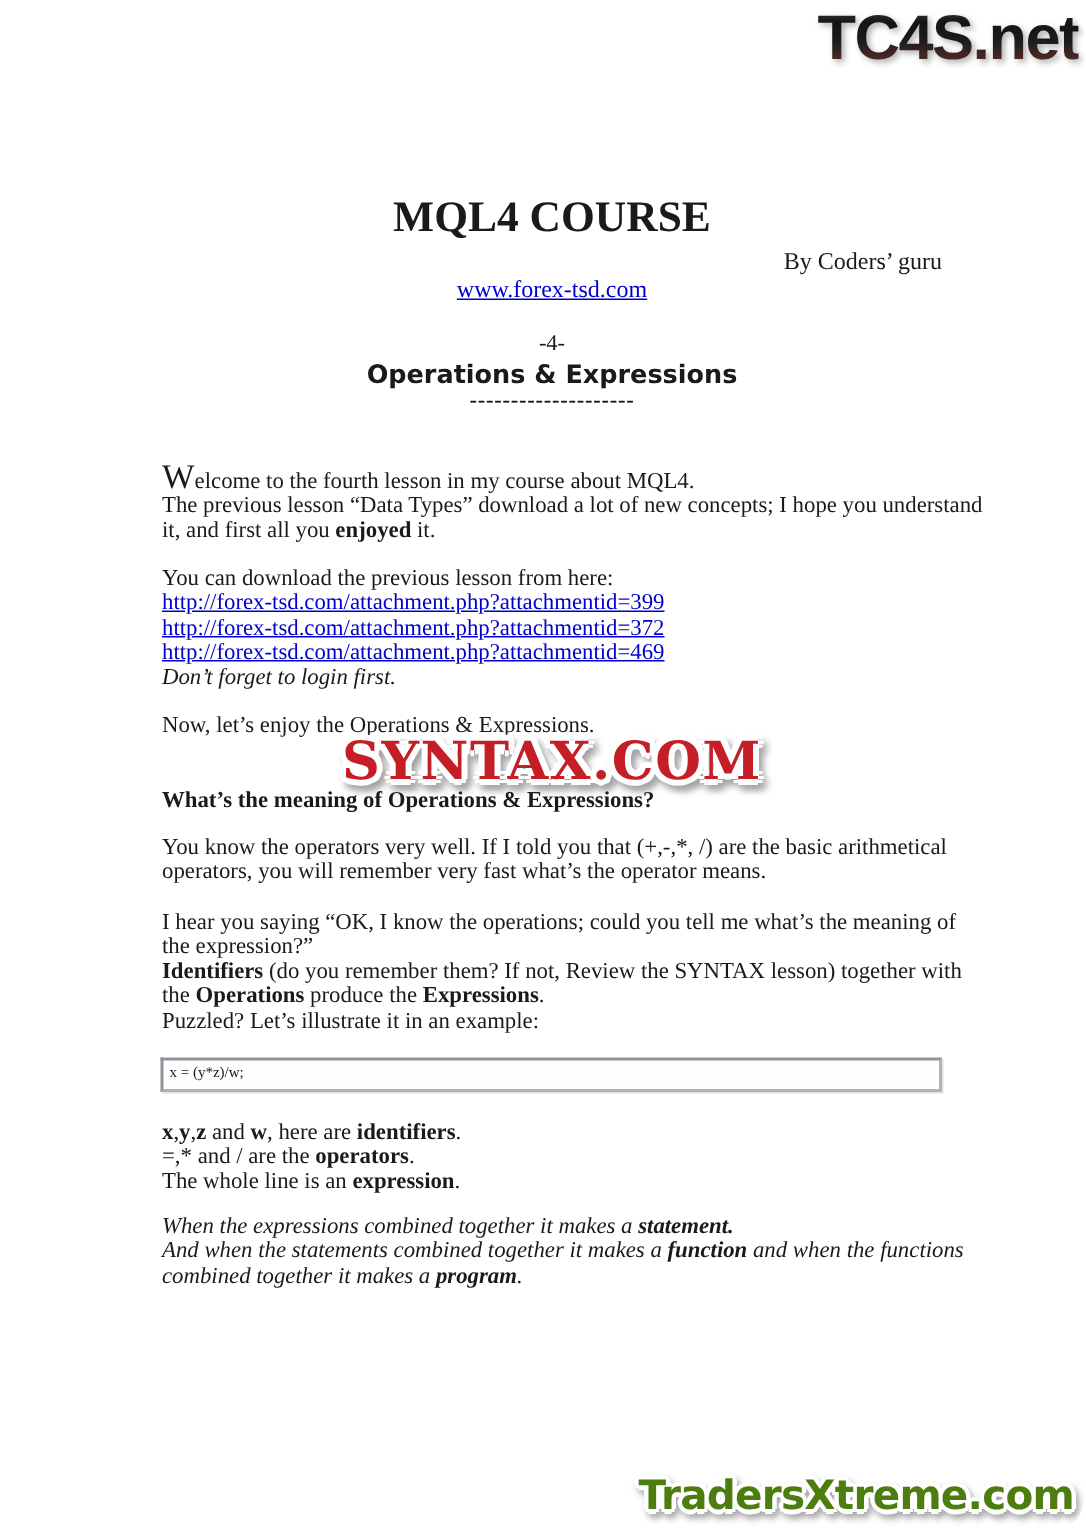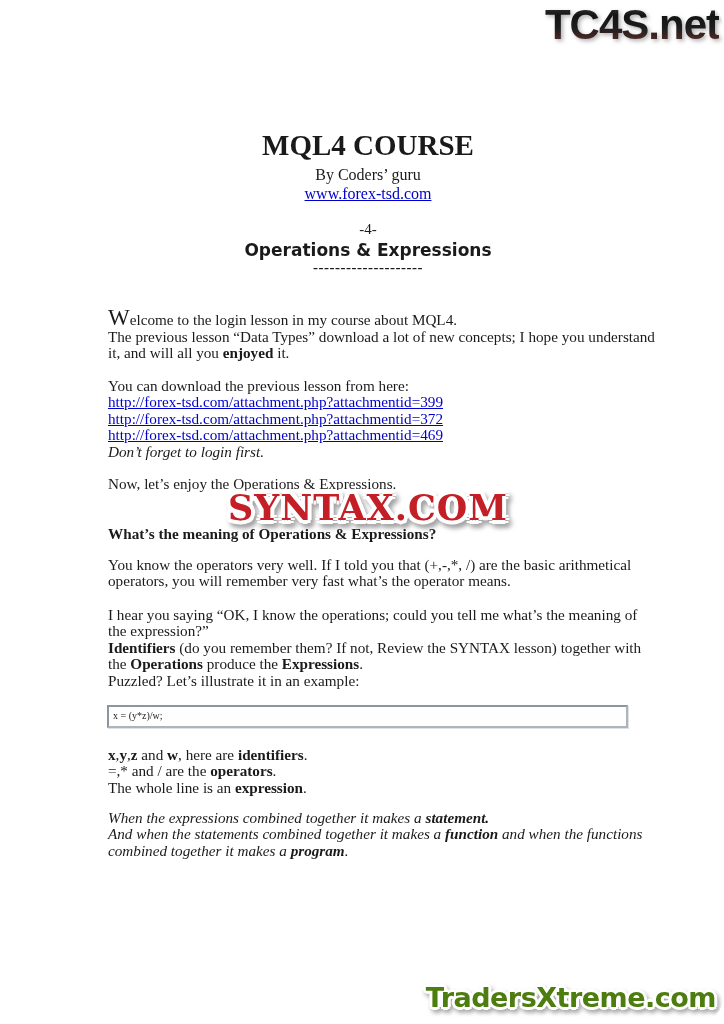--- a/index.html
+++ b/index.html
@@ -45,21 +45,21 @@
     text-shadow:
       -2px -2px 0 #fff, 2px -2px 0 #fff, -2px 2px 0 #fff, 2px 2px 0 #fff,
       -3px 0 0 #fff, 3px 0 0 #fff, 0 -3px 0 #fff, 0 3px 0 #fff;
     filter:drop-shadow(2px 3px 2px rgba(110,110,110,0.6));
     white-space:nowrap;
   }
 
   
   .center-col { position:absolute; left:108px; width:520px; text-align:center; }
   .course-title   { top:129px; font-size:29px; font-weight:bold; }
-  .byline         { top:166px; font-size:16px; }
+  .byline         { top:166px; font-size:16px;text-align:right; }
   .site-link      { top:185px; font-size:16px; }
   .site-link span { color:#0000cc; text-decoration:underline; }
   .lesson-number  { top:221px; font-size:15px; }
   .lesson-title   { top:240px; font-family:"DejaVu Sans", sans-serif; font-weight:bold; font-size:17px; }
   .title-divider  { top:259px; font-size:15px; font-weight:bold; letter-spacing:0.5px; }
 
   
   .tblock {
     position:absolute; left:108px; width:520px;
     font-size:15.2px; line-height:16.4px;
@@ -101,21 +101,21 @@
 
   <div class="center-col course-title">MQL4 COURSE</div>
   <div class="center-col byline">By Coders’ guru</div>
   <div class="center-col site-link">
     <span>www.forex-tsd.com</span>
   </div>
   <div class="center-col lesson-number">-4-</div>
   <div class="center-col lesson-title">Operations &amp; Expressions</div>
   <div class="center-col title-divider">--------------------</div>
 
-  <div class="tblock p-intro"><span class="seg-drop">W</span><span>elcome to the login lesson in my course about MQL4.</span><br><span>The previous lesson “Data Types” download a lot of new concepts; I hope you understand</span><br><span>it, and will all you </span><span class="seg-b">enjoyed</span><span> it.</span></div>
+  <div class="tblock p-intro"><span class="seg-drop">W</span><span>elcome to the fourth lesson in my course about MQL4.</span><br><span>The previous lesson “Data Types” download a lot of new concepts; I hope you understand</span><br><span>it, and first all you </span><span class="seg-b">enjoyed</span><span> it.</span></div>
 
   <div class="tblock p-download"><span>You can download the previous lesson from here:</span><br><span class="seg-link">http://forex-tsd.com/attachment.php?attachmentid=399</span><br><span class="seg-link">http://forex-tsd.com/attachment.php?attachmentid=372</span><br><span class="seg-link">http://forex-tsd.com/attachment.php?attachmentid=469</span><br><span class="seg-i">Don’t forget to login first.</span></div>
 
   <div class="tblock p-enjoy"><span>Now, let’s enjoy the Operations &amp; Expressions.</span></div>
 
   <div class="dlsub-watermark">SYNTAX.COM</div>
 
   <div class="tblock sec-heading">What’s the meaning of Operations &amp; Expressions?</div>
 
   <div class="tblock p-operations"><span>You know the operators very well. If I told you that (+,-,*, /) are the basic arithmetical</span><br><span>operators, you will remember very fast what’s the operator means.</span></div>

